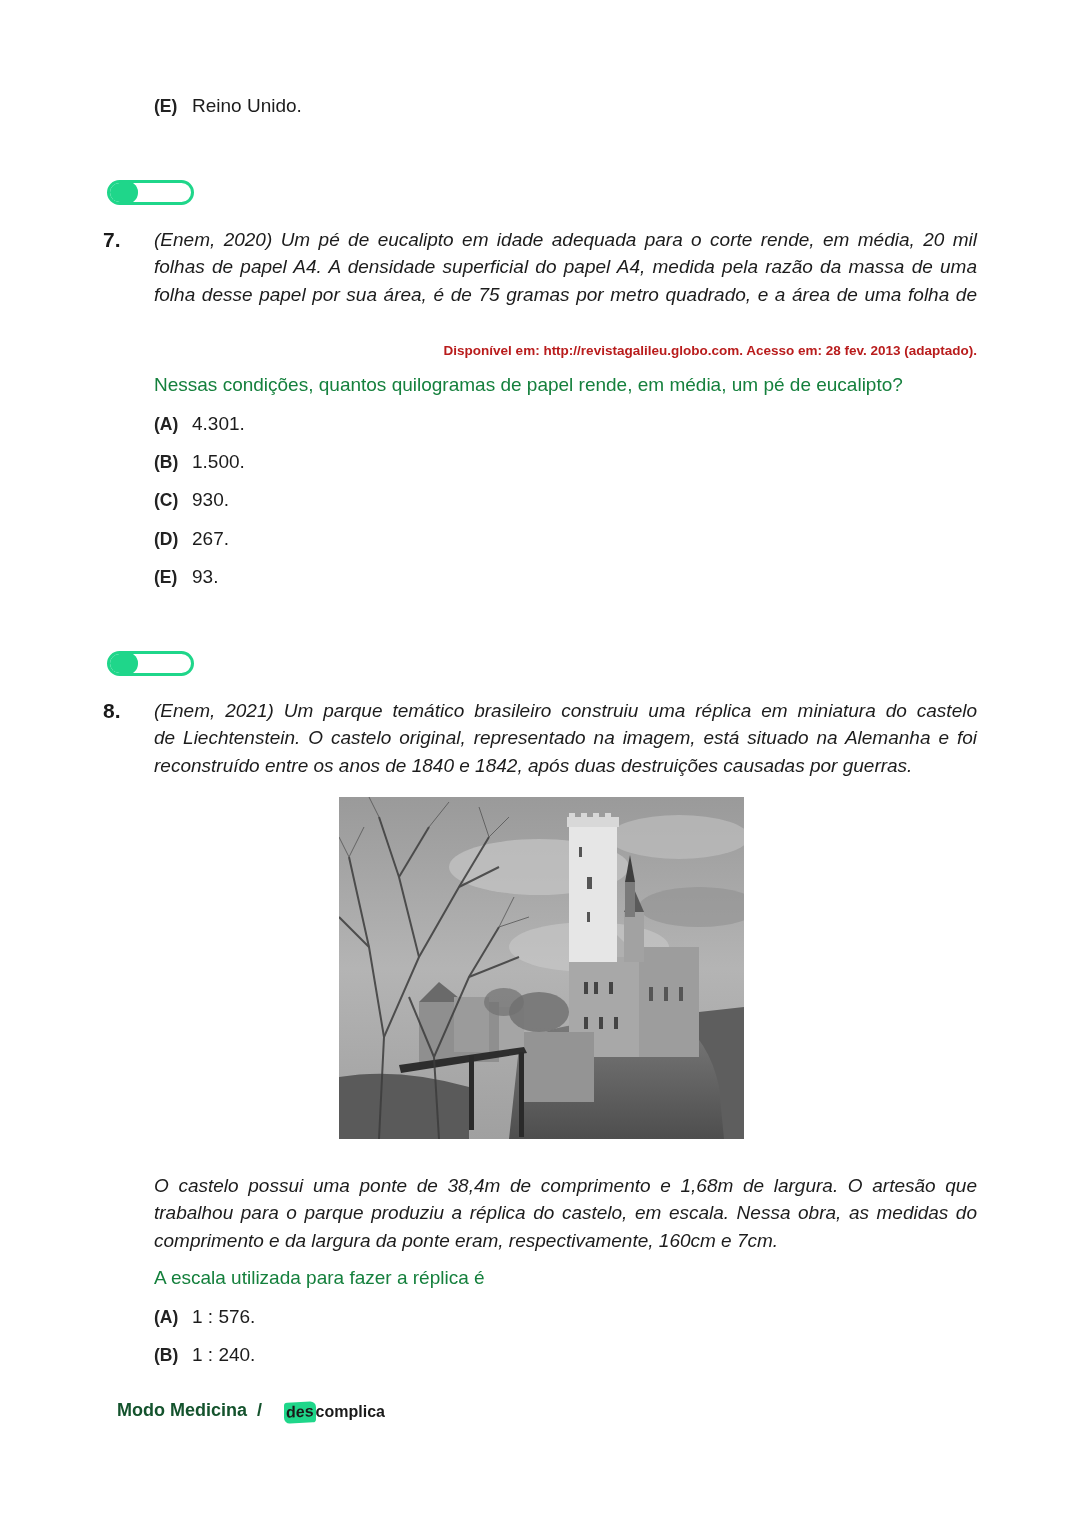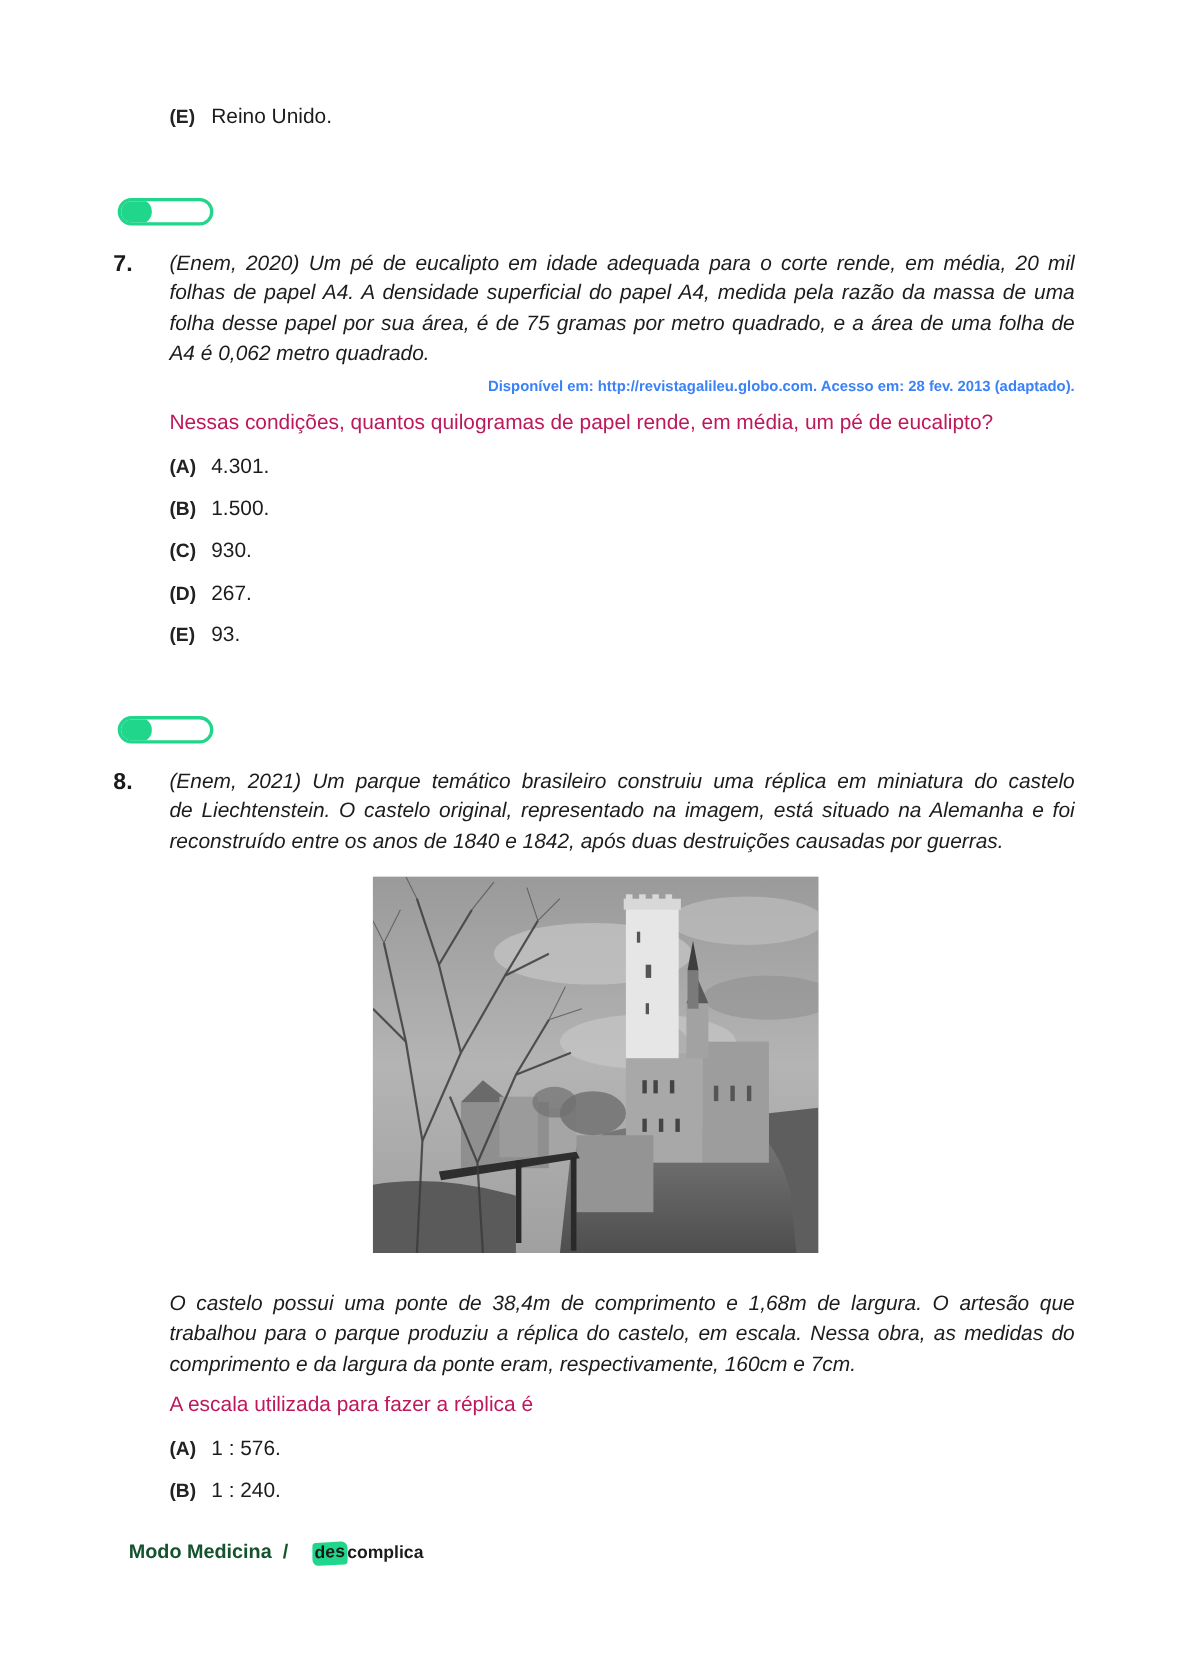--- a/index.html
+++ b/index.html
@@ -80,32 +80,32 @@
     }
     .para .line.last {
       text-align-last: left;
     }
 
     .source {
       position: absolute;
       right: 103px;
       font-size: 13.5px;
       font-weight: bold;
-      color: #3b82f6;
+      color: #b91c1c;
       line-height: 18px;
       white-space: nowrap;
     }
 
     .stem {
       position: absolute;
       left: 154px;
       font-size: 19px;
       line-height: 24px;
       white-space: nowrap;
-      color: #be185d;
+      color: #15803d;
     }
 
     
     .castle-img {
       position: absolute;
       left: 339px;
       top: 797px;
       width: 405px;
       height: 342px;
       background: #8a8a8a;
@@ -152,21 +152,20 @@
 
 <div class="toggle" style="top:180px;">
   <div class="knob"></div>
 </div>
 
 <div class="qnum" style="top:226px;">7.</div>
 <div class="para" style="top:226px;">
   <span class="line">(Enem, 2020) Um pé de eucalipto em idade adequada para o corte rende, em média, 20 mil</span>
   <span class="line">folhas de papel A4. A densidade superficial do papel A4, medida pela razão da massa de uma</span>
   <span class="line">folha desse papel por sua área, é de 75 gramas por metro quadrado, e a área de uma folha de</span>
-  <span class="line last">A4 é 0,062 metro quadrado.</span>
 </div>
 <div class="source" style="top:342px;">Disponível em: http://revistagalileu.globo.com. Acesso em: 28 fev. 2013 (adaptado).</div>
 <div class="stem" style="top:373px;">Nessas condições, quantos quilogramas de papel rende, em média, um pé de eucalipto?</div>
 
 <div class="opt" style="top:412px;">
   <span class="letter">(A)</span><span>4.301.</span>
 </div>
 <div class="opt" style="top:450px;">
   <span class="letter">(B)</span><span>1.500.</span>
 </div>

